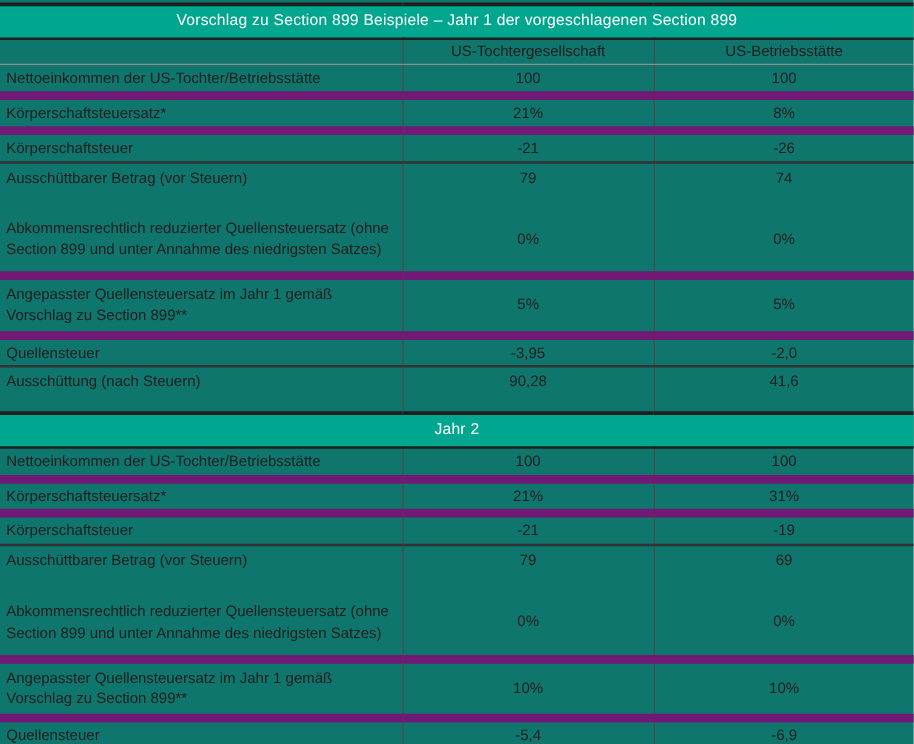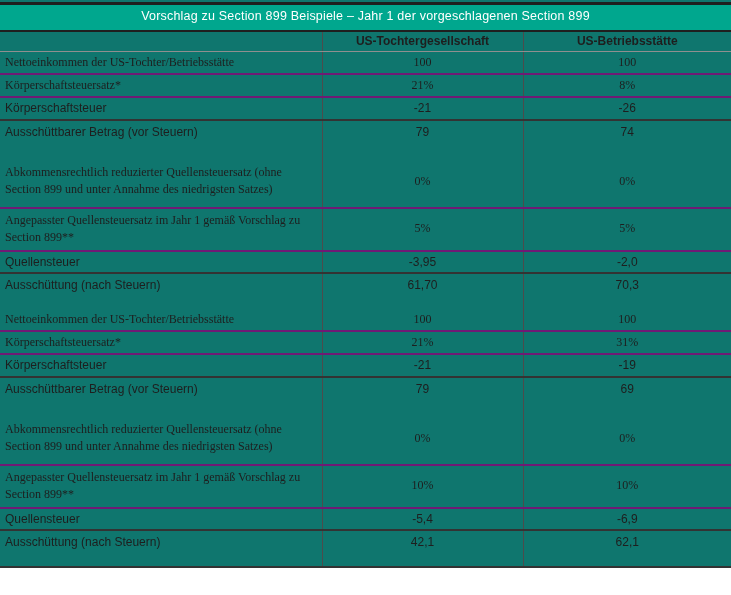--- a/index.html
+++ b/index.html
@@ -46,25 +46,24 @@
     font-size: 12.5px;
     letter-spacing: 0.2px;
     padding: 3px 4px 4px 4px;
     border-top: 3px solid #1f1f1f;
     border-bottom: 2px solid #1f1f1f;
   }
   tr.colhead td {
     font-size: 12px;
     padding: 1px 4px 2px 4px;
     border-bottom: 1px solid #8f8f8f;
-    font-weight: bold;
   }
   tr.colhead td.label { border-bottom: 1px solid #8f8f8f; }
 
-  tr.sep td { border-bottom: 2px solid #701a75; font-family: Liberation Serif, serif; }
+  tr.sep td { border-bottom: 7px solid #701a75; }
 
   tr.row-n td { height: 19px; }
 
   tr.row-bold td {
     border-top: 2px solid #333333;
     vertical-align: top;
     padding-top: 3px;
     padding-bottom: 15px;
   }
   tr.row-bold td.label { font-weight: 400; }
@@ -125,33 +124,36 @@
         <td class="val">5%</td>
         <td class="val">5%</td>
       </tr>
       <tr class="row-n">
         <td class="label">Quellensteuer</td>
         <td class="val">-3,95</td>
         <td class="val">-2,0</td>
       </tr>
       <tr class="row-bold">
         <td class="label">Ausschüttung (nach Steuern)</td>
-        <td class="val">61,70</td>
-        <td class="val">70,3</td>
+        <td class="val">90,28</td>
+        <td class="val">41,6</td>
       </tr>
     </tbody>
   </table>
 
   <table class="sec">
     <colgroup>
         <col class="c-label">
         <col class="c-v1">
         <col class="c-v2">
       </colgroup>
     <tbody>
+      <tr class="band">
+        <td colspan="3">Jahr 2</td>
+      </tr>
 
       <tr class="row-n sep">
         <td class="label">Nettoeinkommen der US-Tochter/Betriebsstätte</td>
         <td class="val">100</td>
         <td class="val">100</td>
       </tr>
       <tr class="row-n sep">
         <td class="label">Körperschaftsteuersatz*</td>
         <td class="val">21%</td>
         <td class="val">31%</td>

